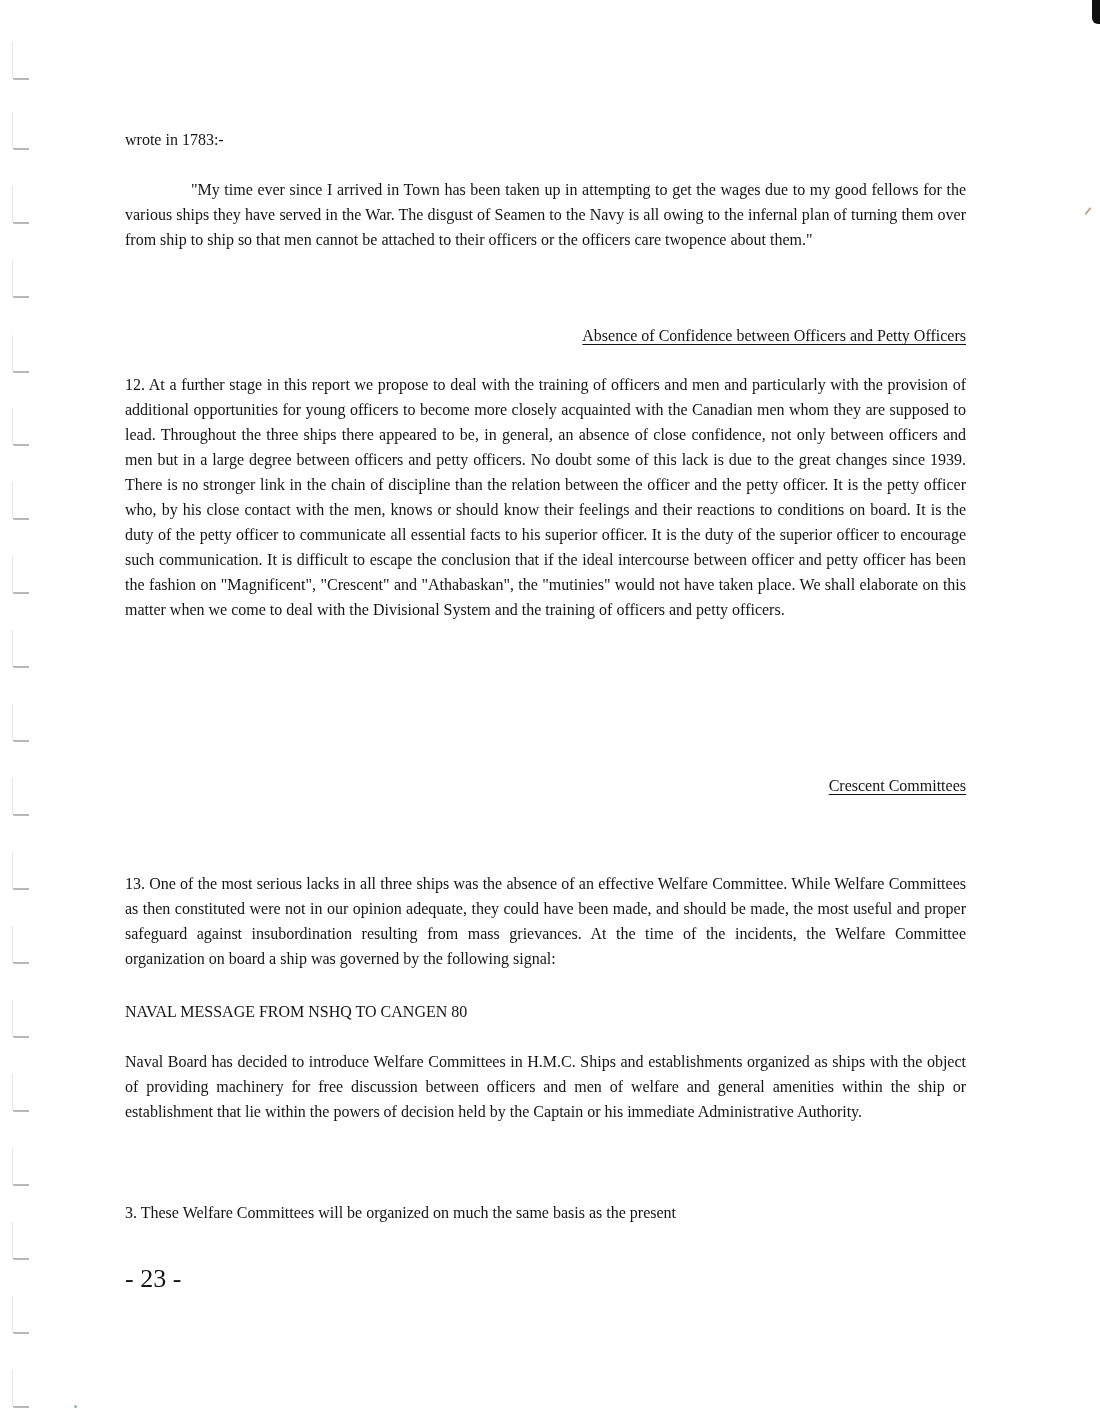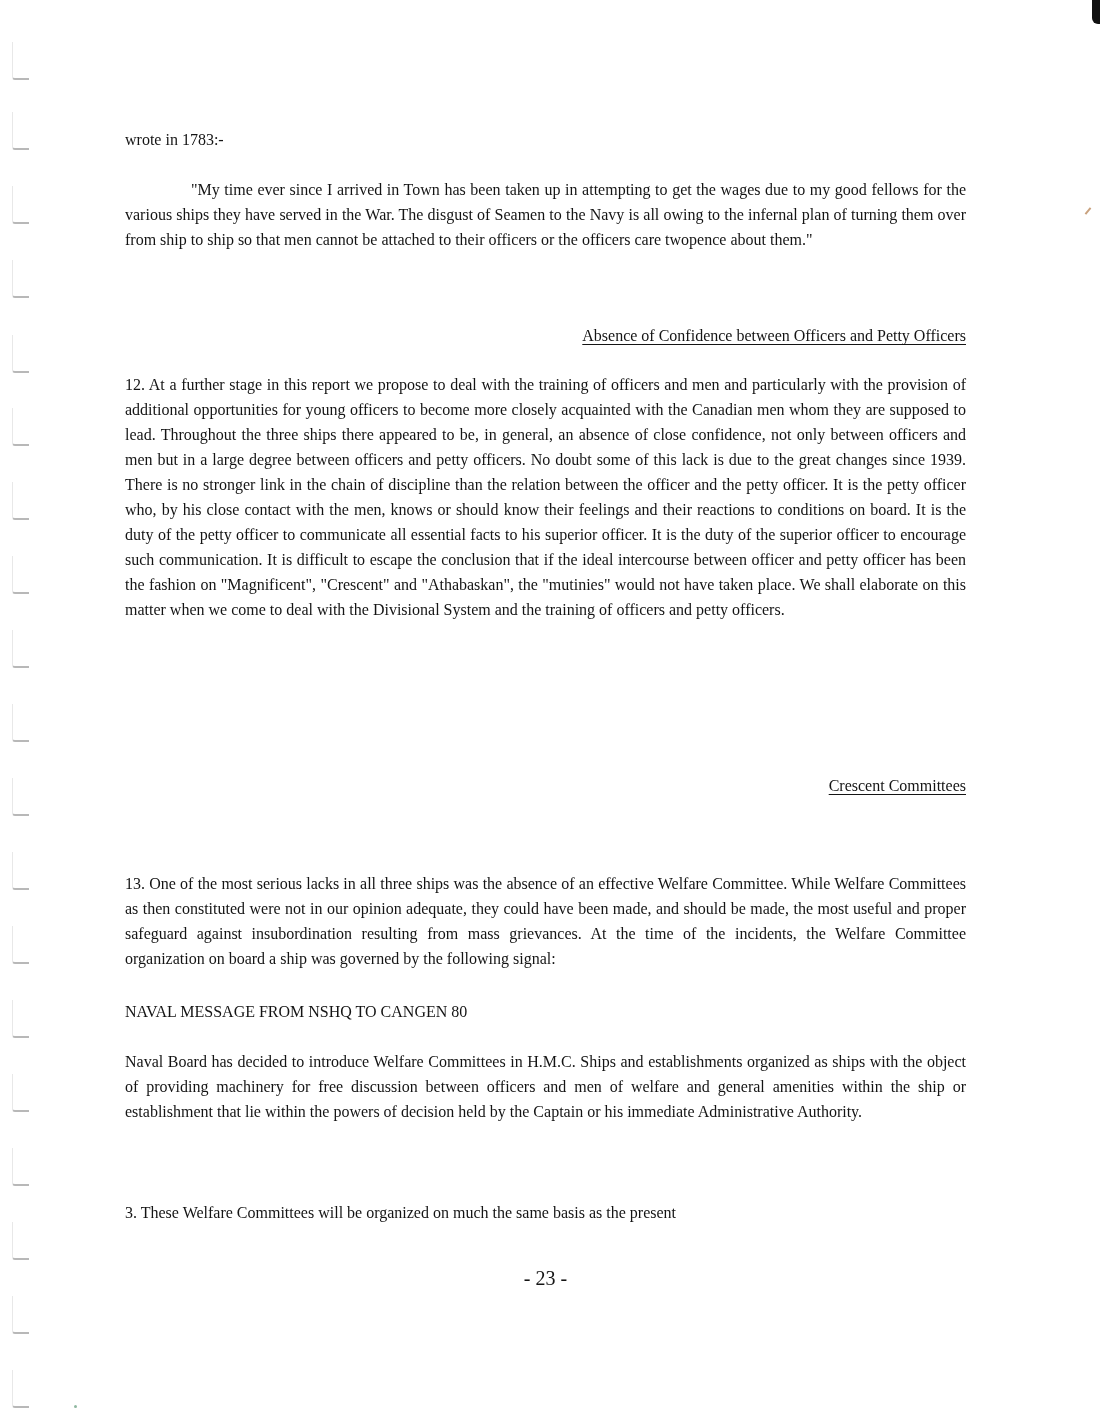--- a/index.html
+++ b/index.html
@@ -24,21 +24,21 @@
     position: absolute; width: 841px; text-align: right; font-size: 16px; line-height: 25px;
     text-decoration: underline; text-underline-offset: 3px; text-decoration-thickness: 1px;
   }
   #h-absence { top: 323px; }
   #p-12 { position: absolute; top: 372px; }
   #h-welfare { top: 773px; }
   #p-13 { position: absolute; top: 823px; margin-top: 48px; }
   #p-msg-title { position: absolute; top: 999px; }
   #p-msg-body { position: absolute; top: 1049px; }
   #p-msg-2 { position: absolute; top: 1200px; }
-  .page-number { position: absolute; top: 1266px; width: 841px; text-align: center; font-size: 20px; line-height: 25px; }
+  .page-number { position: absolute; top: 1266px; width: 841px; text-align: left; font-size: 26px; line-height: 25px; }
 </style>
 </head>
 <body>
 
 <div class="binder-marks">
   <div class="binder-mark" style="top:42px"></div>
   <div class="binder-mark" style="top:112px"></div>
   <div class="binder-mark" style="top:186px"></div>
   <div class="binder-mark" style="top:260px"></div>
   <div class="binder-mark" style="top:335px"></div>

